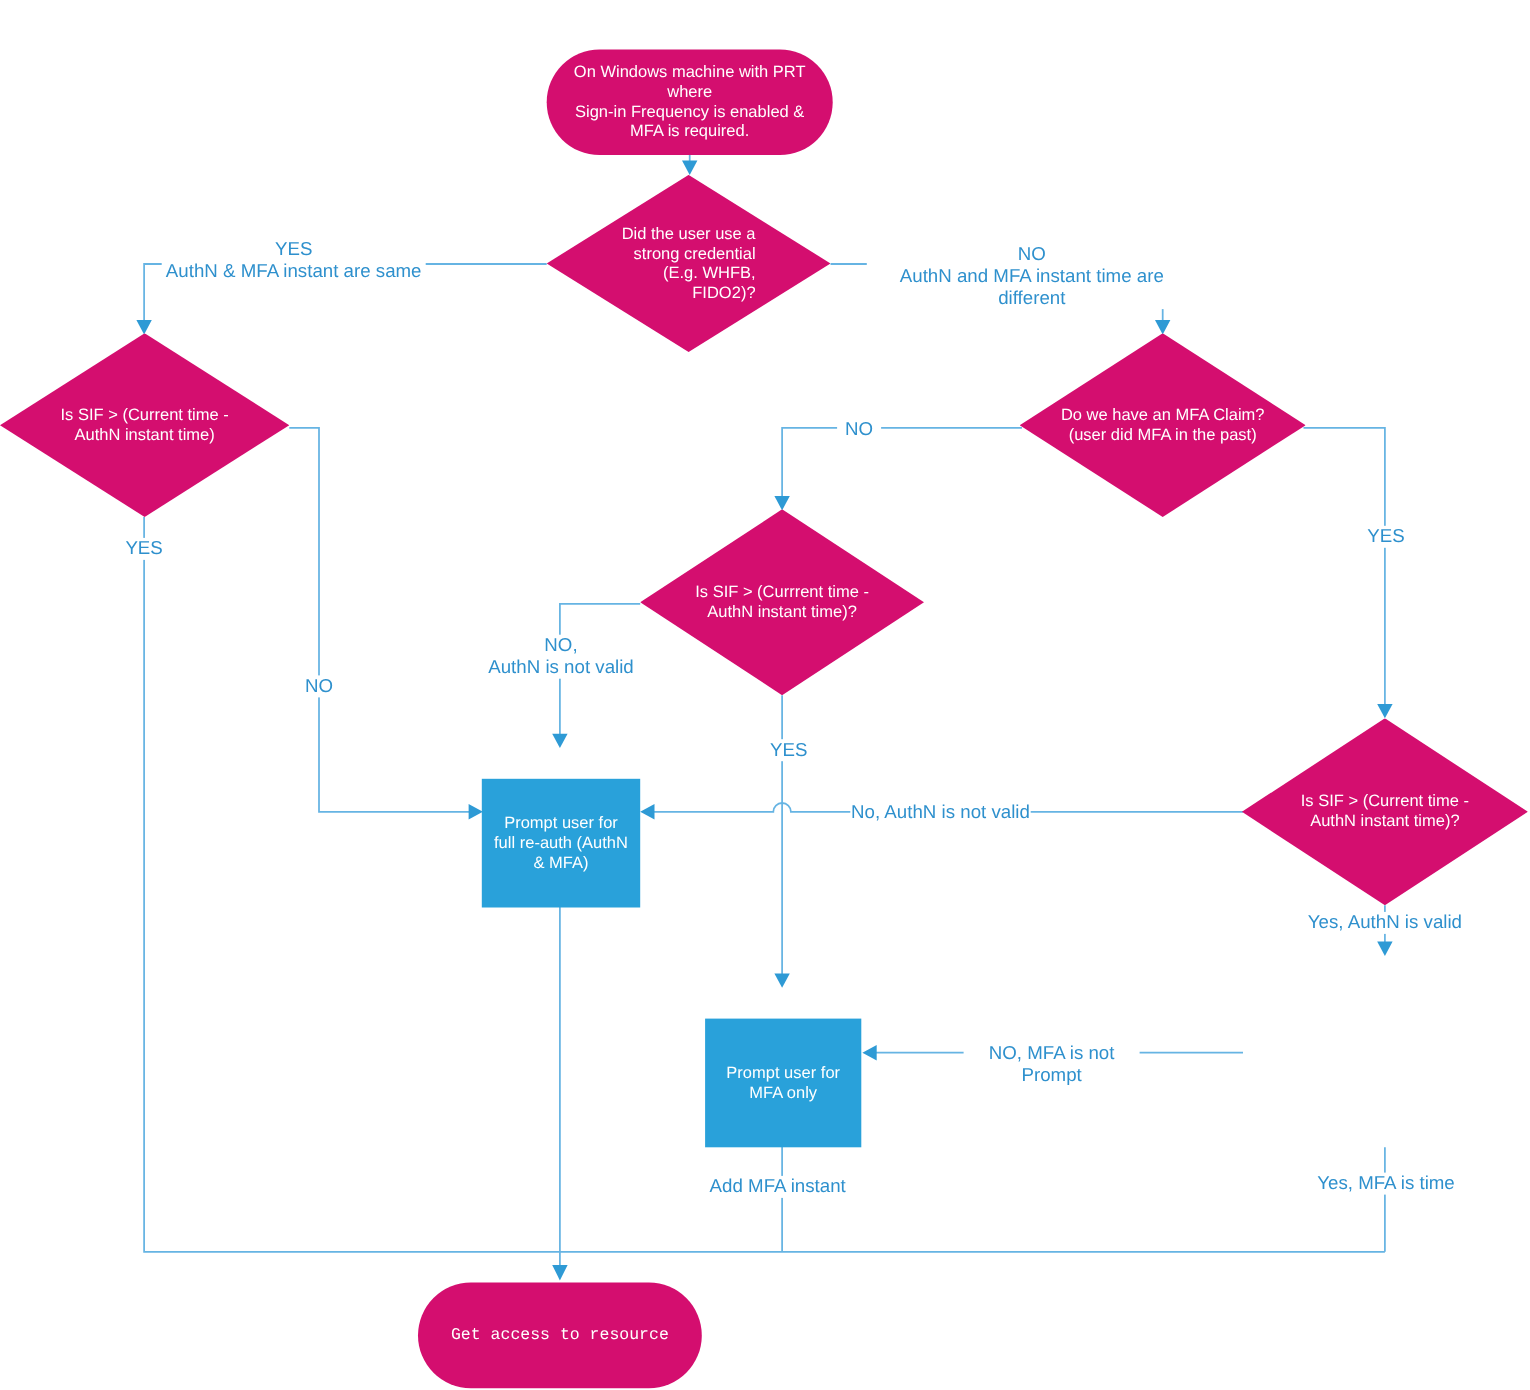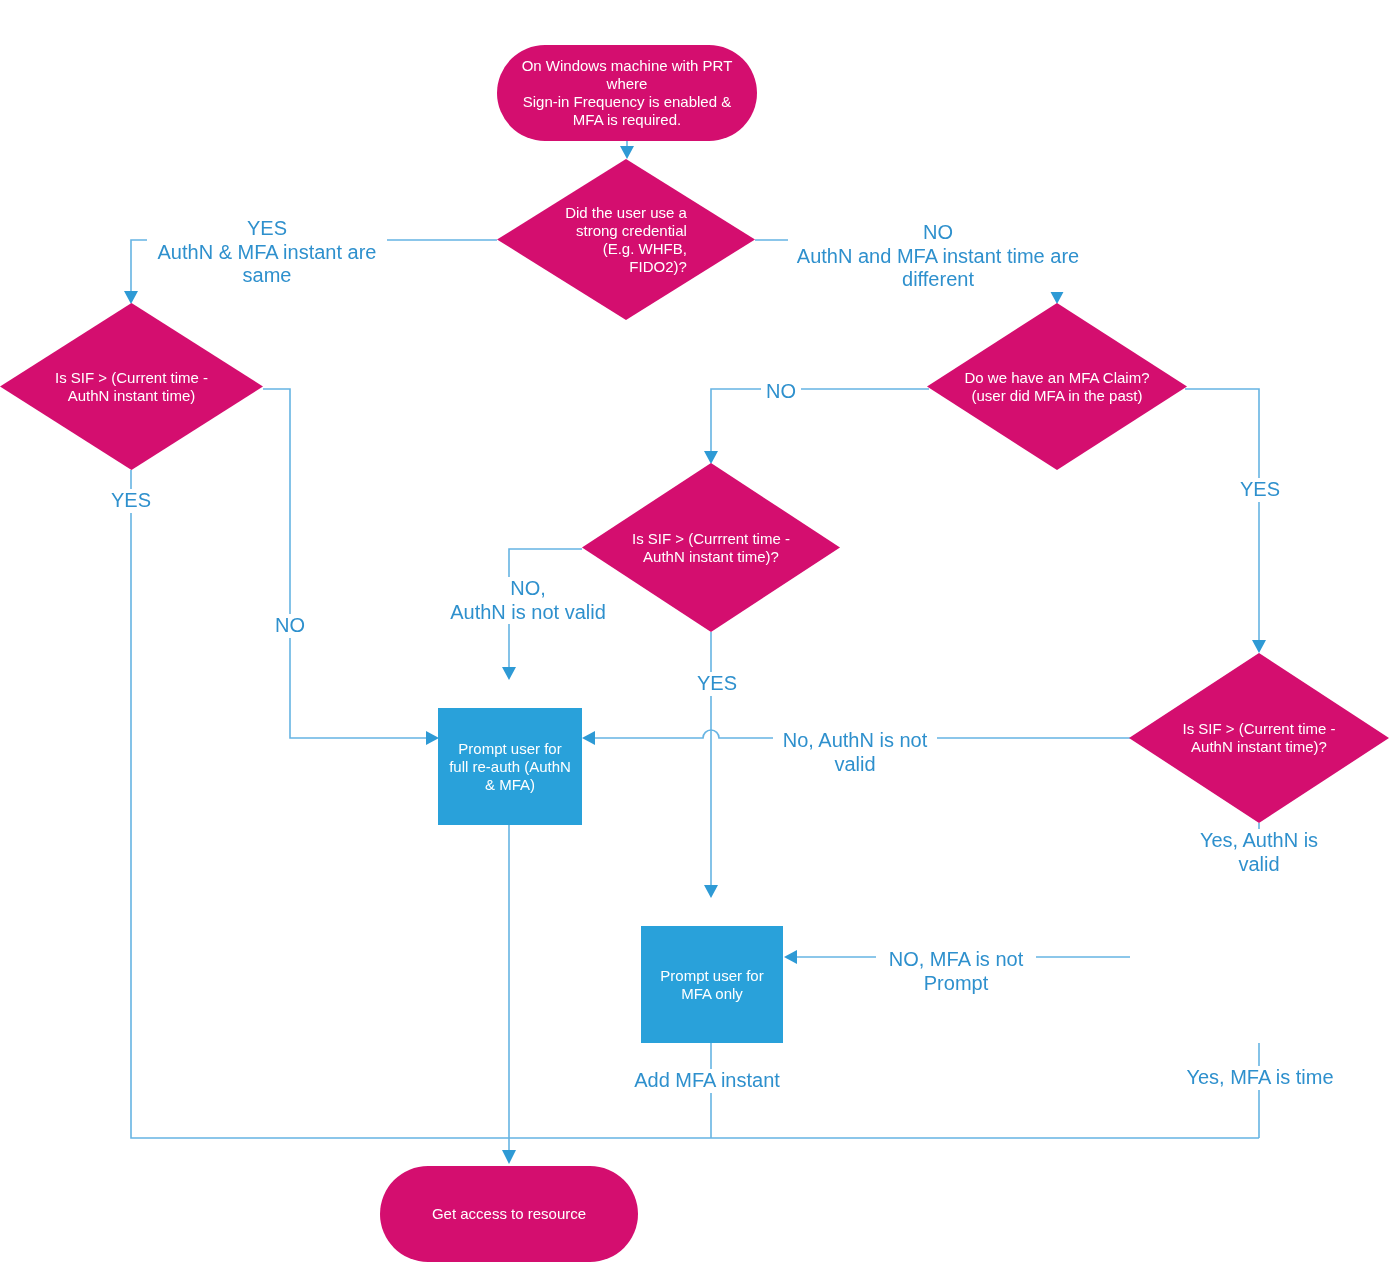--- a/index.html
+++ b/index.html
@@ -7,21 +7,21 @@
   .canvas {
     position:relative; width:1391px; height:1264px; background:#ffffff;
     font-family:"Liberation Sans","DejaVu Sans",sans-serif; overflow:hidden;
   }
   svg.connectors { position:absolute; left:0; top:0; z-index:1; }
   .edge   { stroke:var(--line,#66b4e3); stroke-width:1.6; fill:none; }
   .arrow  { fill:var(--arrow,#2e9ad5); stroke:none; }
 
   .label {
     position:absolute; z-index:2; background:#ffffff;
-    color:var(--label,#2e90cd); font-size:20px; line-height:1.18;
+    color:var(--label,#2e90cd); font-size:17px; line-height:1.18;
     text-align:center; white-space:pre-line;
   }
 
   .node {
     position:absolute; z-index:3; display:flex; align-items:center; justify-content:center;
     color:var(--node-text,#ffffff); font-size:15px; line-height:1.2;
     text-align:center; white-space:pre-line;
   }
   .stadium { background:var(--node-pink,#d40e6f); border-radius:48px; }
   .diamond { background:var(--node-pink,#d40e6f); clip-path:polygon(50% 0,100% 50%,50% 100%,0 50%); }
@@ -31,30 +31,30 @@
   
   #n-start { left:497px; top:5px;    width:260px; height:96px;margin-top:40px; }
   #n-cred  { left:497px; top:159px;  width:258px; height:161px; }
   #n-sifL  { left:0px;   top:303px;  width:263px; height:167px; }
   #n-claim { left:927px; top:303px;  width:260px; height:167px; }
   #n-sifM  { left:582px; top:463px;  width:258px; height:169px; }
   #n-sifR  { left:1129px;top:653px;  width:260px; height:170px; }
   #n-sifMFA{ left:1129px;top:873px;  width:260px; height:170px; }
   #n-reauth{ left:438px; top:680px;  width:144px; height:117px; }
   #n-mfaonly{ left:641px;top:898px;  width:142px; height:117px; }
-  #n-end   { left:380px; top:1166px; width:258px; height:96px; }
+  #n-end   { left:380px; top:1166px; width:258px; height:96px;font-family:Liberation Mono, monospace; }
 
   
   #l-cred-yes { left:147px; top:217px; width:240px; }
   #l-cred-no  { left:788px; top:221px; width:300px; }
   #l-left-yes { left:106px; top:489px; width:50px; }
   #l-left-no  { left:268px; top:614px; width:44px; }
   #l-claim-no { left:761px; top:380px; width:40px; }
   #l-claim-yes{ left:1237px;top:478px; width:46px; }
-  #l-mid-no   { left:448px; top:577px; width:160px; }
+  #l-mid-no   { left:430px; top:577px; width:160px; }
   #l-mid-yes  { left:694px; top:672px; width:46px; }
   #l-right-no { left:773px; top:729px; width:164px; }
   #l-right-yes{ left:1179px;top:829px; width:160px; }
   #l-mfa-no   { left:876px; top:948px; width:160px; }
   #l-mfa-yes  { left:1180px;top:1066px;width:160px; }
   #l-add-mfa  { left:627px; top:1069px;width:160px;text-align:center; }
 </style>
 </head>
 <body>
 

